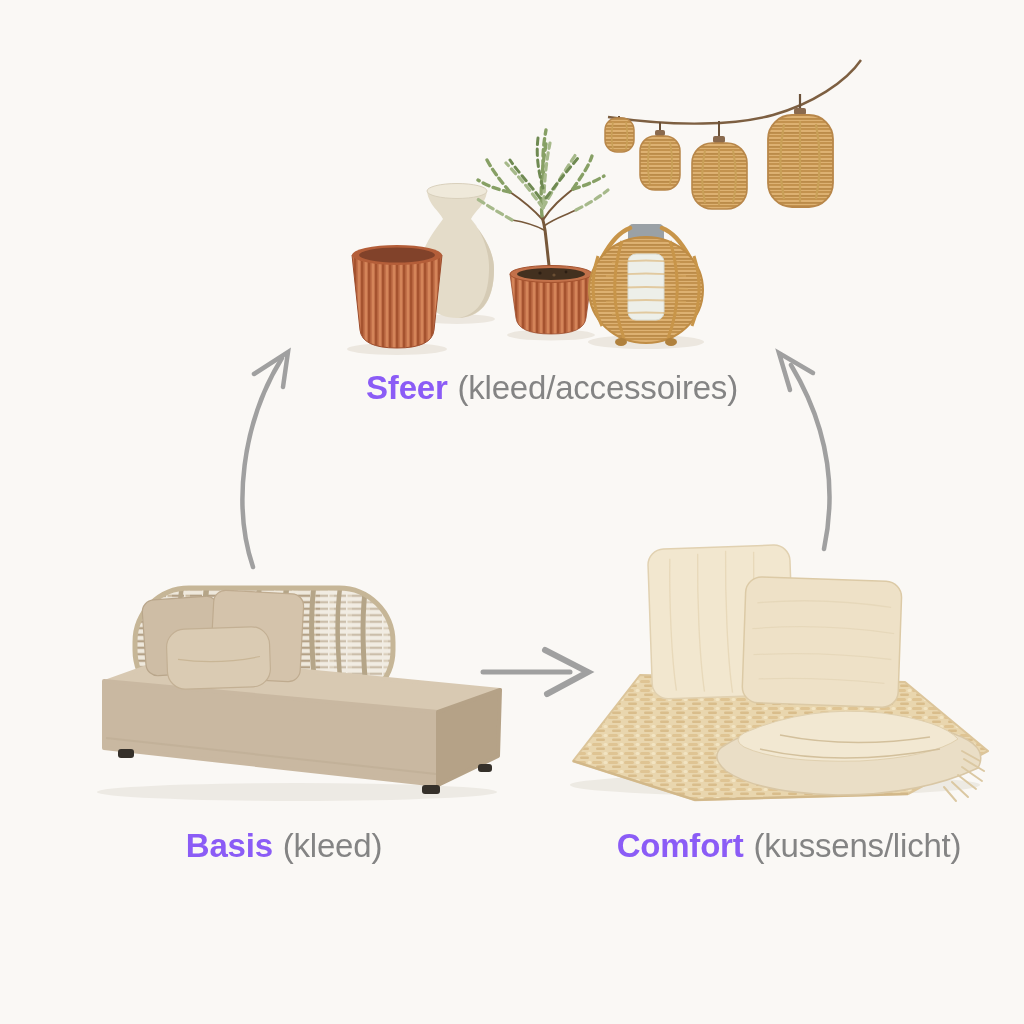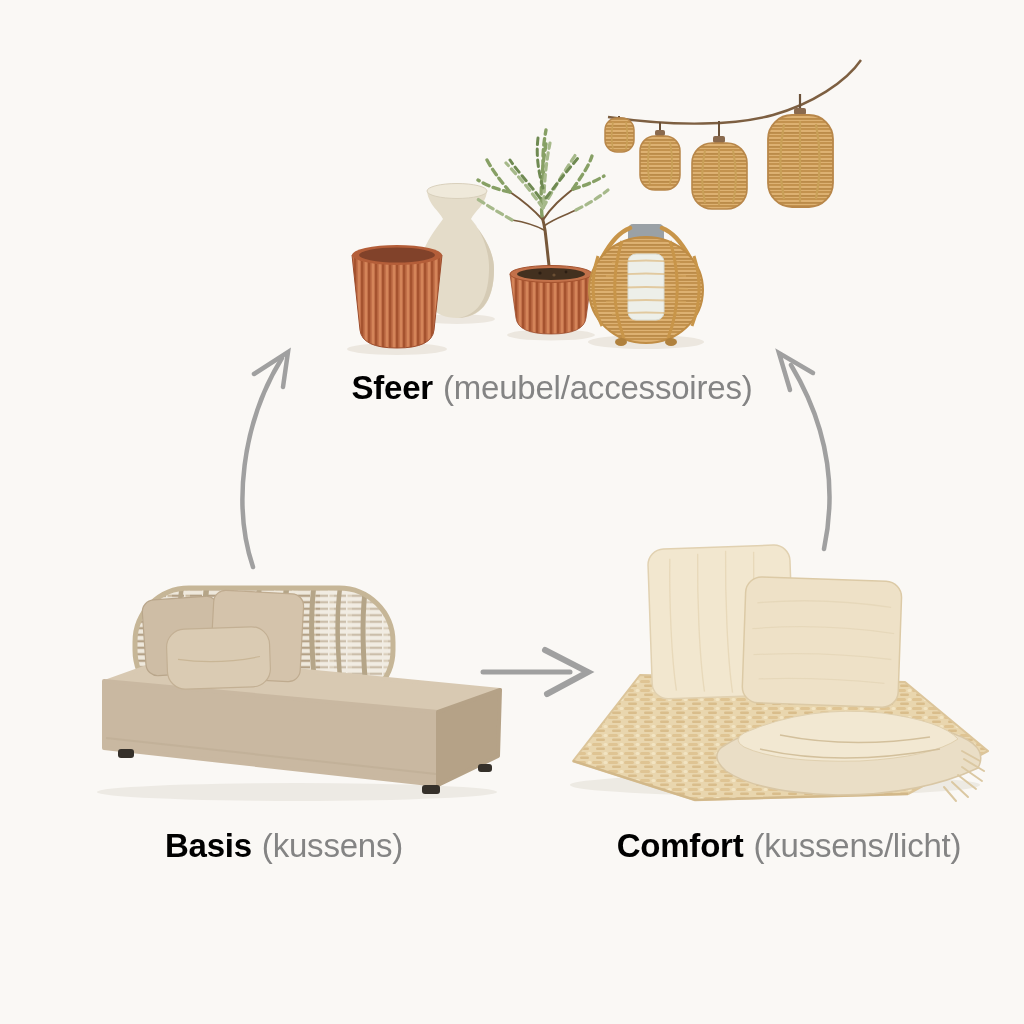--- a/index.html
+++ b/index.html
@@ -15,21 +15,21 @@
   .illus.basis{left:82px;top:580px;}
   .illus.comfort{left:560px;top:535px;}
   .arrows{position:absolute;left:0;top:0;pointer-events:none;}
   .label{
     position:absolute;
     transform:translateX(-50%);
     white-space:nowrap;
     font-size:33px;line-height:1;
     letter-spacing:-0.2px;
   }
-  .label .t{font-weight:700;color:#000000;}
+  .label .t{font-weight:700;color:#8b5cf6;}
   .label .s{font-weight:400;color:#848484;margin-left:0.3em;}
 </style>
 </head>
 <body>
 
 <div class="canvas">
 
   <svg class="illus sfeer" width="530" height="300" viewBox="0 0 530 300">
     <defs>
       <pattern id="ribs" width="7" height="8" patternUnits="userSpaceOnUse">
@@ -266,22 +266,22 @@
         <path d="M545,650 L588,672 L547,694" stroke-width="6" stroke="#a0a0a0"></path>
       </g>
       <g>
         <path d="M824,549 C836,492 830,430 791,365" stroke-width="4.5" stroke="#a0a0a0"></path>
         <path d="M813,373 L779,353 L790,390" stroke-width="4.5" stroke="#a0a0a0"></path>
       </g>
     </g>
   </svg>
 
   <div class="label" style="left:552px; top:371px">
-    <span class="t">Sfeer</span><span class="s">(meubel/accessoires)</span>
+    <span class="t">Sfeer</span><span class="s">(kleed/accessoires)</span>
   </div>
   <div class="label" style="left:284px; top:829px">
-    <span class="t">Basis</span><span class="s">(kussens)</span>
+    <span class="t">Basis</span><span class="s">(kleed)</span>
   </div>
   <div class="label" style="left:789px; top:829px">
     <span class="t">Comfort</span><span class="s">(kussens/licht)</span>
   </div>
 
 </div>
 
 </body></html>

